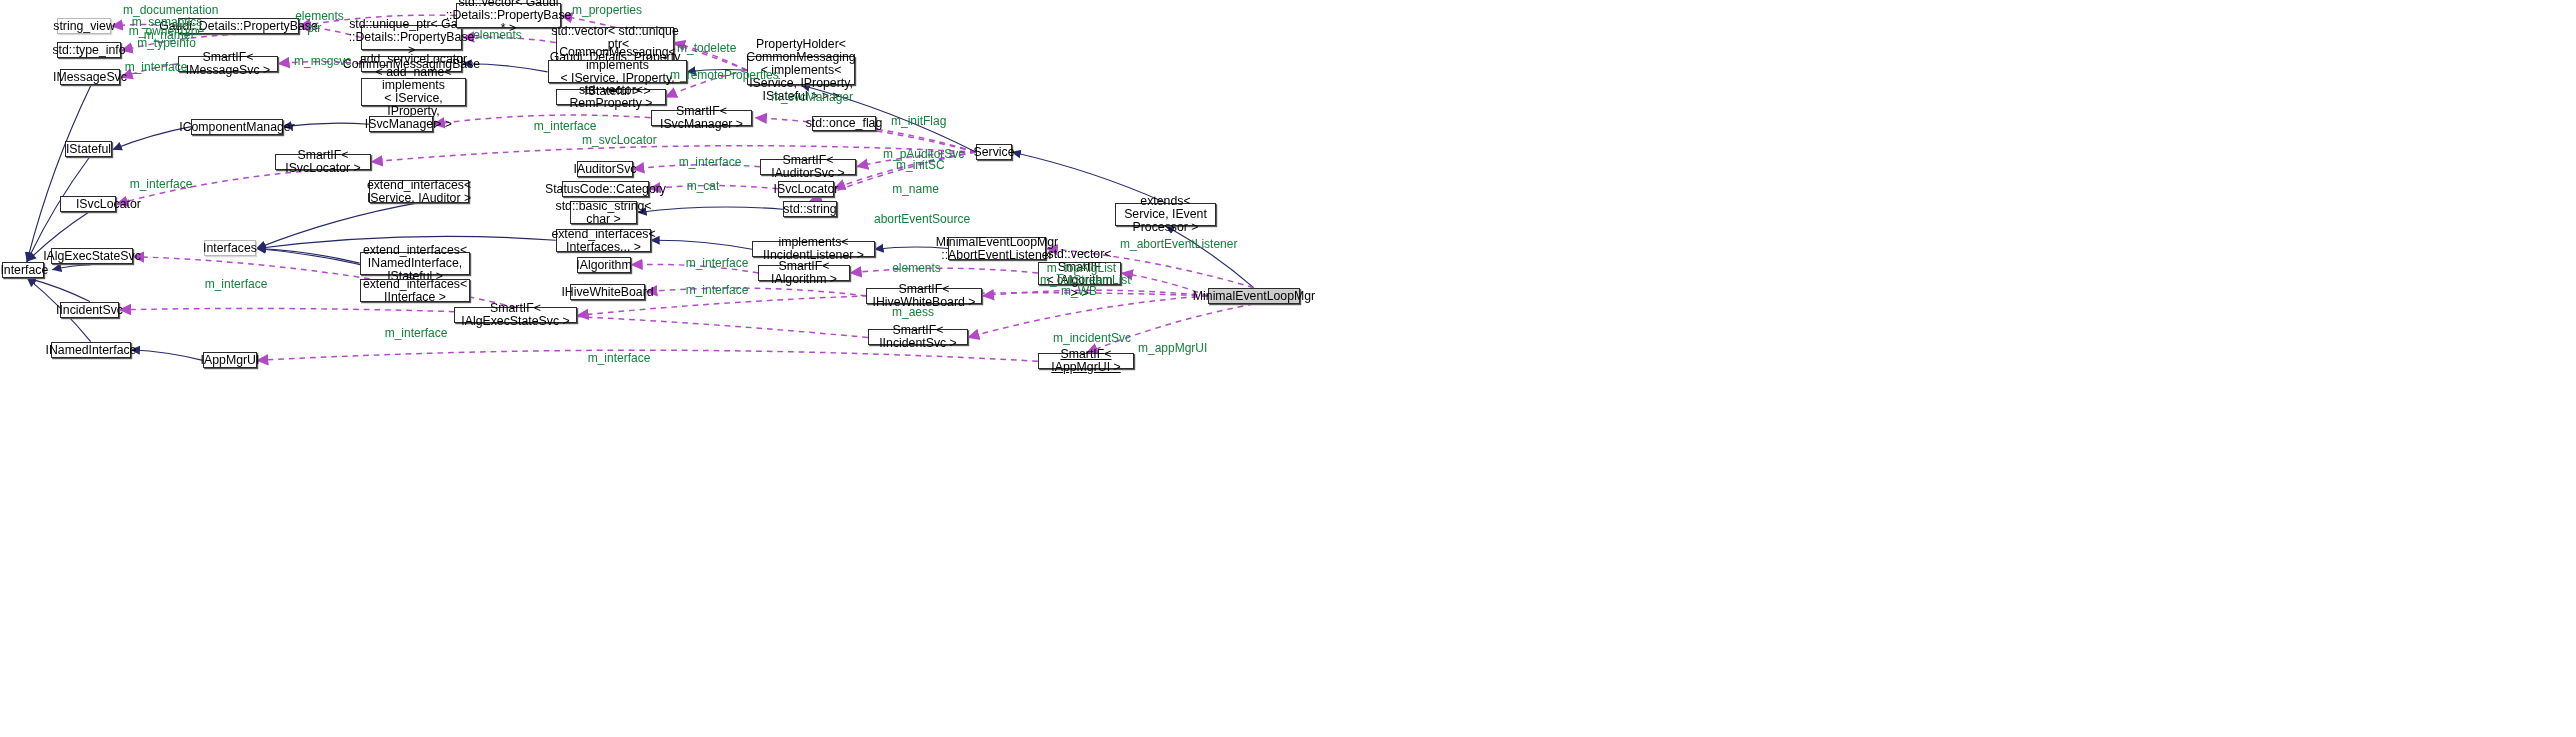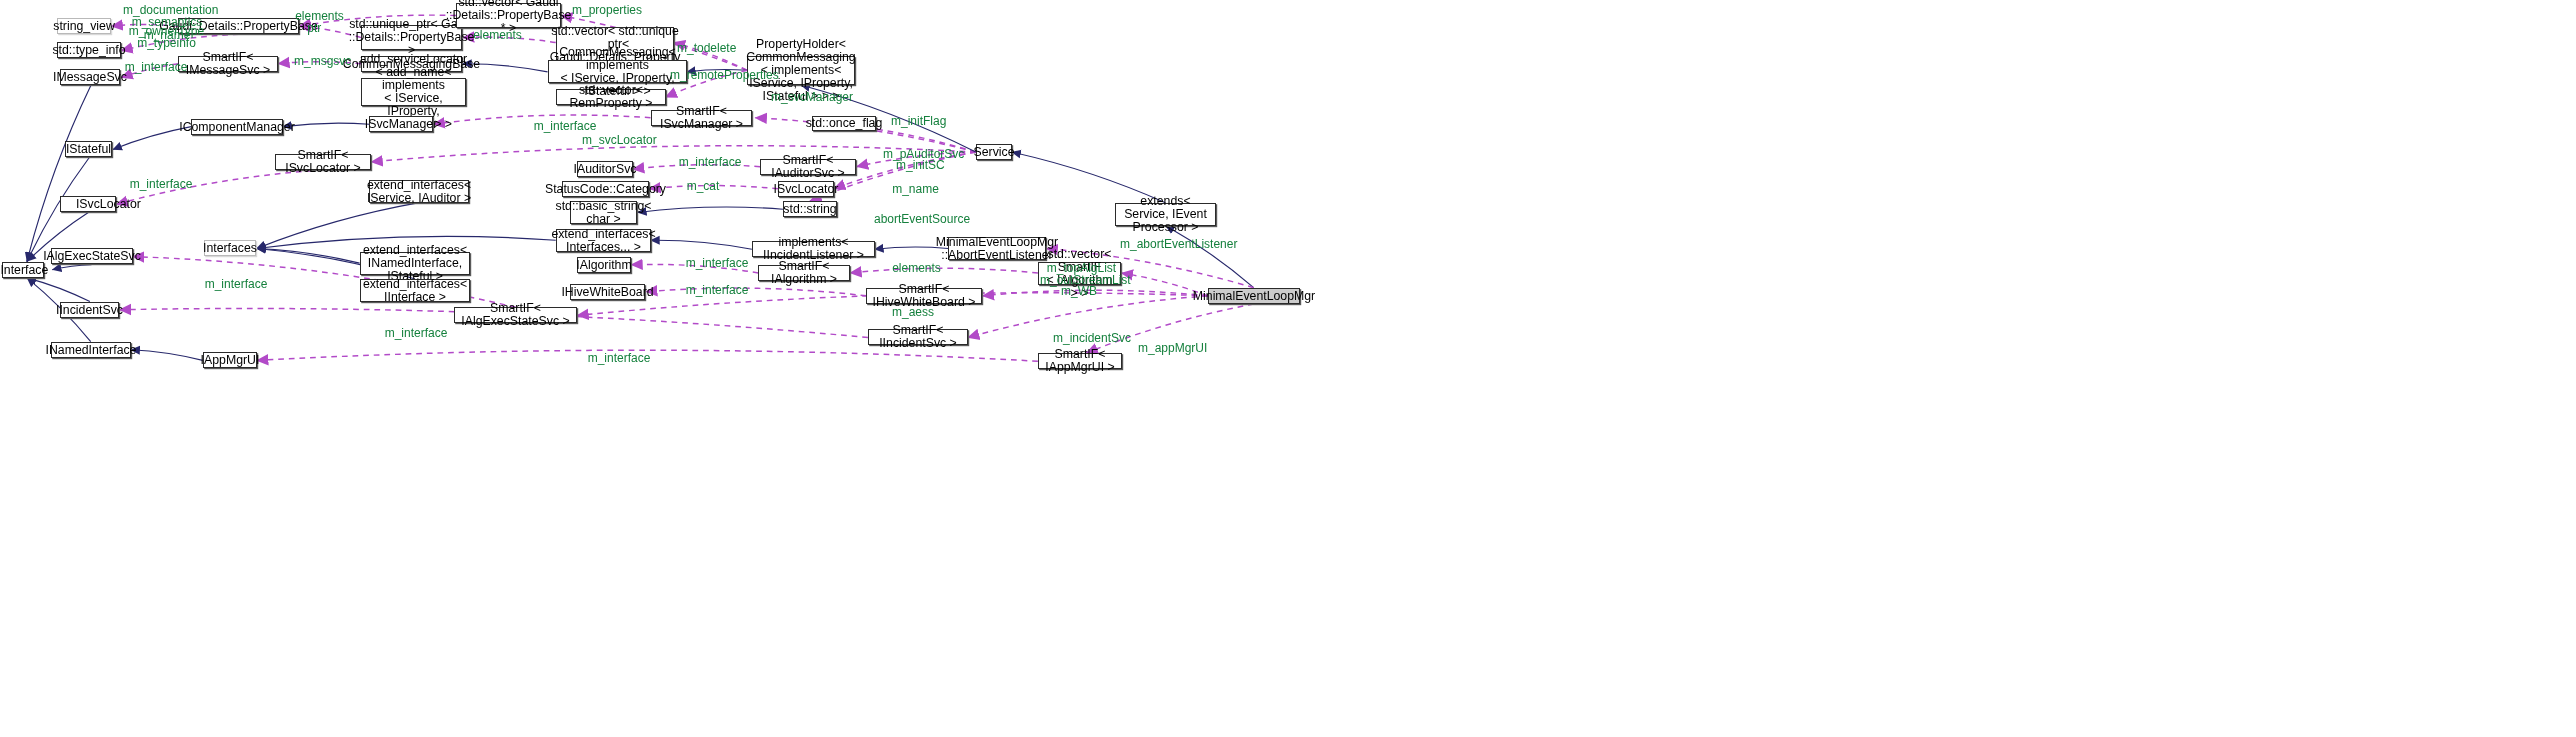--- a/index.html
+++ b/index.html
@@ -160,21 +160,21 @@
       <div class="node" style="left: 570px; top: 284px; width: 75px; height: 16.3px;"><span>IHiveWhiteBoard</span></div>
       <div class="node" style="left: 651px; top: 110px; width: 101px; height: 16.3px;"><span>SmartIF&lt; ISvcManager &gt;</span></div>
       <div class="node" style="left: 812px; top: 116px; width: 64px; height: 15px;"><span>std::once_flag</span></div>
       <div class="node" style="left: 760px; top: 159px; width: 96px; height: 16.3px;"><span>SmartIF&lt; IAuditorSvc &gt;</span></div>
       <div class="node" style="left: 778px; top: 181px; width: 56px; height: 16.3px;"><span>ISvcLocator</span></div>
       <div class="node" style="left: 783px; top: 201px; width: 54px; height: 16.3px; text-align: center;"><span>std::string</span></div>
       <div class="node" style="left: 752px; top: 241px; width: 123px; height: 16.3px;"><span>implements&lt; IIncidentListener &gt;</span></div>
       <div class="node" style="left: 758px; top: 265px; width: 92px; height: 16.3px;"><span>SmartIF&lt; IAlgorithm &gt;</span></div>
       <div class="node" style="left: 866px; top: 288px; width: 116px; height: 16.3px;"><span>SmartIF&lt; IHiveWhiteBoard &gt;</span></div>
       <div class="node" style="left: 868px; top: 329px; width: 100px; height: 16.3px;"><span>SmartIF&lt; IIncidentSvc &gt;</span></div>
-      <div class="node" style="left: 1038px; top: 353px; width: 84px; height: 16.3px;"><span>SmartIF&lt; IAppMgrUI &gt;</span></div>
+      <div class="node" style="left: 1038px; top: 353px; width: 96px; height: 16.3px; text-decoration: underline;"><span>SmartIF&lt; IAppMgrUI &gt;</span></div>
       <div class="node" style="left: 747px; top: 56px; width: 108px; height: 29px;"><span>PropertyHolder&lt; CommonMessaging
 &lt; implements&lt; IService, IProperty,
 IStateful &gt; &gt; &gt;</span></div>
       <div class="node" style="left: 976px; top: 144px; width: 36px; height: 16.3px;"><span>Service</span></div>
       <div class="node" style="left: 1115px; top: 203px; width: 101px; height: 23px;"><span>extends&lt; Service, IEvent
 Processor &gt;</span></div>
       <div class="node" style="left: 948px; top: 237px; width: 98px; height: 23px;"><span>MinimalEventLoopMgr
 ::AbortEventListener</span></div>
       <div class="node" style="left: 1038px; top: 262px; width: 83px; height: 23px;"><span>std::vector&lt; SmartIF
 &lt; IAlgorithm &gt; &gt;</span></div>

